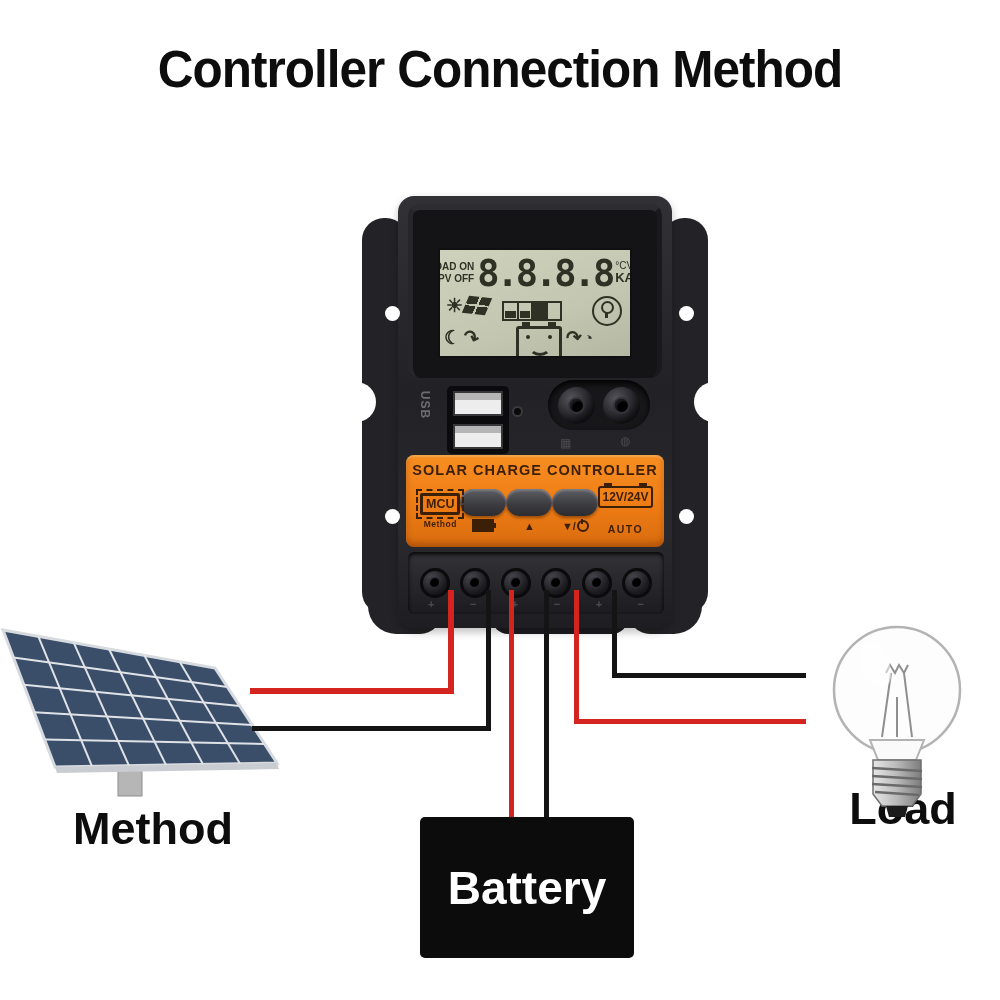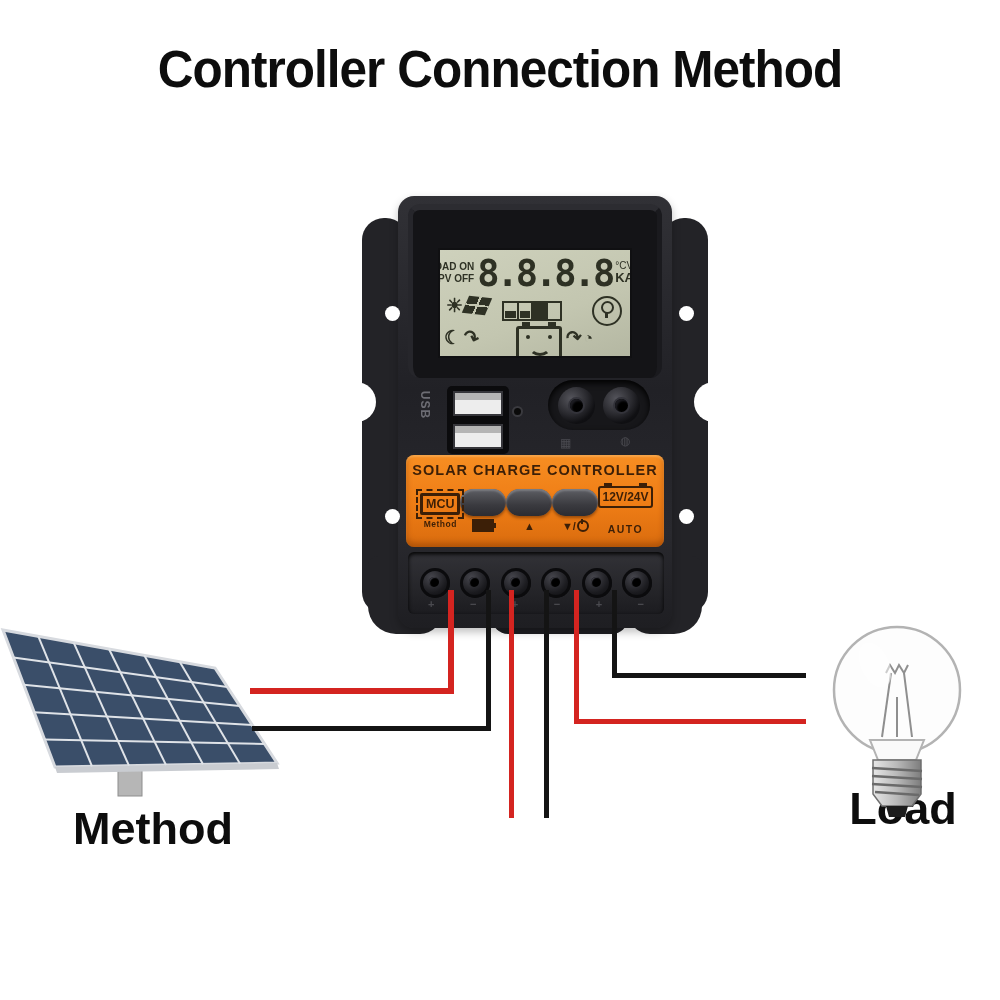--- a/index.html
+++ b/index.html
@@ -193,20 +193,23 @@
   <div class="wire red" style="left:250px;top:688px;width:204px;height:6px;"></div>
   <div class="wire blk" style="left:486px;top:590px;width:5px;height:141px;"></div>
   <div class="wire blk" style="left:252px;top:726px;width:239px;height:5px;"></div>
   <div class="wire red" style="left:509px;top:590px;width:5px;height:228px;"></div>
   <div class="wire blk" style="left:544px;top:590px;width:5px;height:228px;"></div>
   <div class="wire red" style="left:574px;top:590px;width:5px;height:134px;"></div>
   <div class="wire red" style="left:574px;top:719px;width:232px;height:5px;"></div>
   <div class="wire blk" style="left:612px;top:590px;width:5px;height:88px;"></div>
   <div class="wire blk" style="left:612px;top:673px;width:194px;height:5px;"></div>
 
+  <div class="abs battery">
+    <span>Battery</span>
+  </div>
 
   <div class="abs wing wing-l"></div>
   <div class="abs wing wing-r"></div>
   <div class="abs bite" style="left:336px;top:382px;width:40px;height:40px;"></div>
   <div class="abs bite" style="left:694px;top:382px;width:40px;height:40px;"></div>
   <div class="abs hole" style="left:385px;top:306px;"></div>
   <div class="abs hole" style="left:385px;top:509px;"></div>
   <div class="abs hole" style="left:679px;top:306px;"></div>
   <div class="abs hole" style="left:679px;top:509px;"></div>
   <div class="abs foot foot-l"></div>

